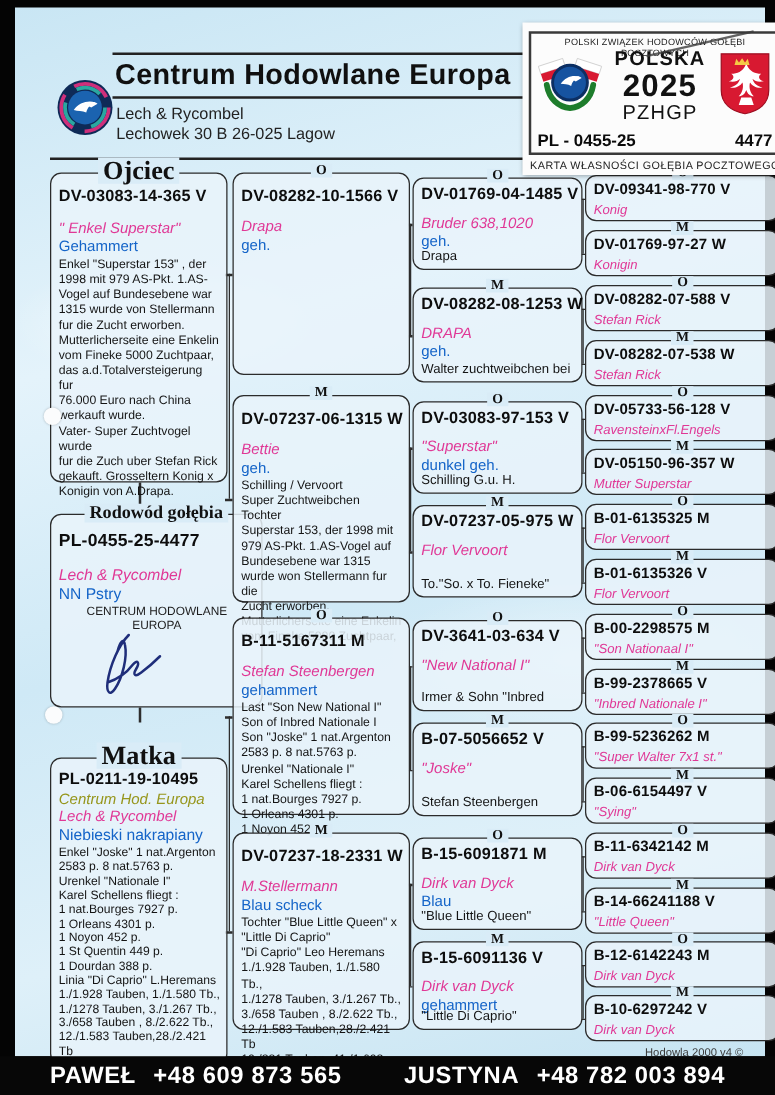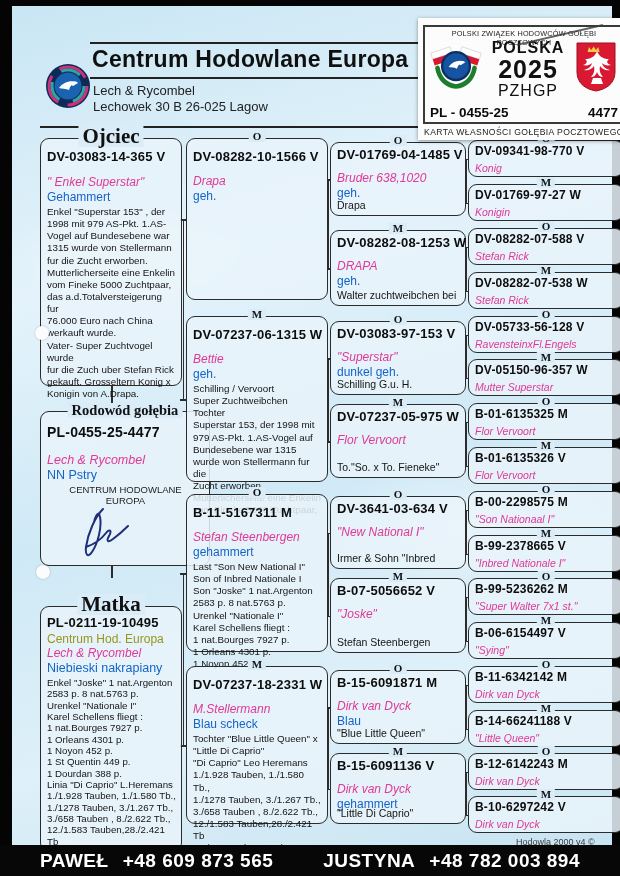--- a/index.html
+++ b/index.html
@@ -41,21 +41,21 @@
   .pcolor{font-size:12px;color:#1464c8;margin-top:1px;}
   .pdesc{font-size:9.8px;line-height:1.24;color:#141414;white-space:pre-line;margin-top:2px;}
   .father{padding-top:10px;}
   .father .pname{margin-top:11px;}
   .rodowod{padding-top:12px;}
   .rodowod .pname{margin-top:13px;font-size:12.5px;}
   .rodowod .pcolor{font-size:12.5px;}
   .org{font-size:9.5px;color:#1c1c1c;text-align:center;margin-top:3px;white-space:pre-line;line-height:1.15;}
   .signature{position:absolute;left:32px;bottom:-2px;}
   .matka{padding-top:8px;}
-  .breeder{font-size:12px;color:#96961c;margin-top:2px;}
+  .breeder{font-size:12px;font-style:italic;color:#96961c;margin-top:2px;}
   .matka .pname{margin-top:0;}
   .matka .pcolor{font-size:12.5px;}
   .matka .pdesc{font-size:9.7px;line-height:1.17;}
   .gen2{padding-top:10px;}
   .gen2 .pname{margin-top:10px;}
   .gen3 .pname{margin-top:9px;white-space:nowrap;}
   .gen3 .pdesc{position:absolute;left:6px;bottom:3px;font-size:10.5px;white-space:nowrap;}
   .gen4{padding:3px 4px 2px 6px;}
   .gen4 .ring{font-size:12px;}
   .gen4 .pname{position:absolute;left:6px;bottom:2px;margin:0;font-size:10.5px;white-space:nowrap;}

